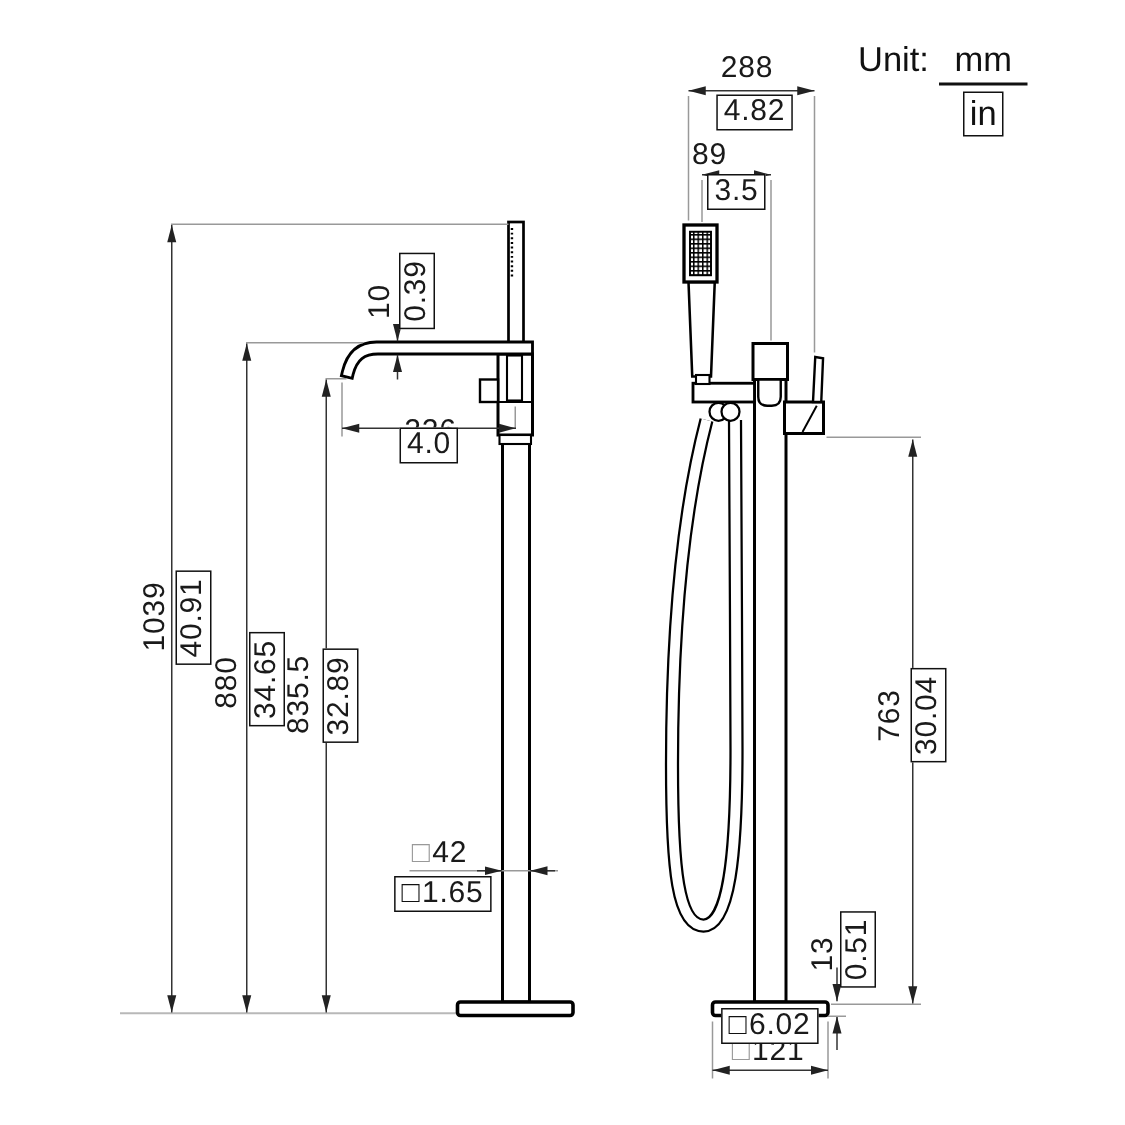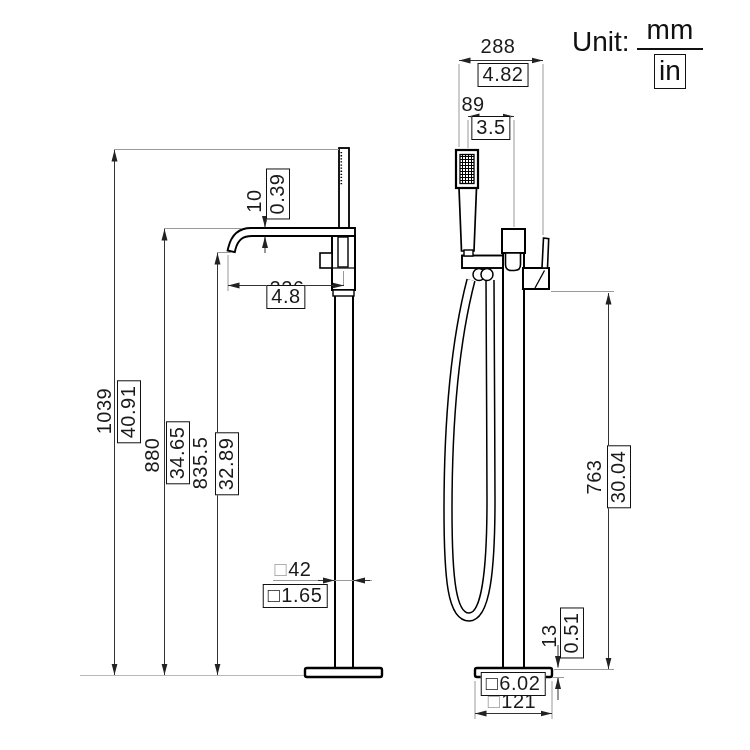--- a/index.html
+++ b/index.html
@@ -10,24 +10,24 @@
   #artwork{position:absolute;left:0;top:0;}
   .dim{
     position:absolute;font-size:20px;line-height:1.05;white-space:nowrap;color:#1a1a1a;
     transform:translate(-50%,-50%);letter-spacing:0.5px;
   }
   .v{transform:translate(-50%,-50%) rotate(-90deg);}
   .bx{border:1.7px solid #111;background:#fff;padding:0px 4px 1px 4px;}
   .sq{color:#999;margin-right:1px;}
   .bx .sq{color:#111;}
   .unit{
-    position:absolute;left:572px;top:14px;font-size:28px;display:flex;align-items:flex-start;gap:7px;
+    position:absolute;left:572px;top:14px;font-size:23px;display:flex;align-items:flex-start;gap:7px;
   }
   .unit .word{margin-top:12px;}
-  .frac{display:inline-flex;flex-direction:column;align-items:center;}
+  .frac{display:inline-flex;flex-direction:column;align-items:center;margin-top:12px;}
   .frac .num{padding:0 10px 2px 10px;border-bottom:2px solid #111;}
   .frac .den{margin-top:4px;border:1.8px solid #111;padding:0 4px 1px 4px;}
 </style>
 </head>
 <body>
 
 <div id="stage">
 
   <svg id="artwork" width="750" height="750" viewBox="0 0 750 750">
     <defs>
@@ -126,21 +126,21 @@
   <div class="dim v" style="left:152px;top:455px">880</div>
   <div class="dim v bx" style="left:178px;top:453px">34.65</div>
 
   <div class="dim v" style="left:200px;top:463px">835.5</div>
   <div class="dim v bx" style="left:227px;top:464px">32.89</div>
 
   <div class="dim v" style="left:254px;top:201px">10</div>
   <div class="dim v bx" style="left:278px;top:194px">0.39</div>
 
   <div class="dim" style="left:287px;top:288px">226</div>
-  <div class="dim bx" style="left:286px;top:297px">4.8</div>
+  <div class="dim bx" style="left:286px;top:297px">4.0</div>
 
   <div class="dim" style="left:293px;top:569px">
     <span class="sq">□</span><span>42</span>
   </div>
   <div class="dim bx" style="left:295px;top:596px">
     <span class="sq">□</span><span>1.65</span>
   </div>
 
   <div class="dim" style="left:498px;top:46px">288</div>
   <div class="dim bx" style="left:503px;top:75px">4.82</div>

